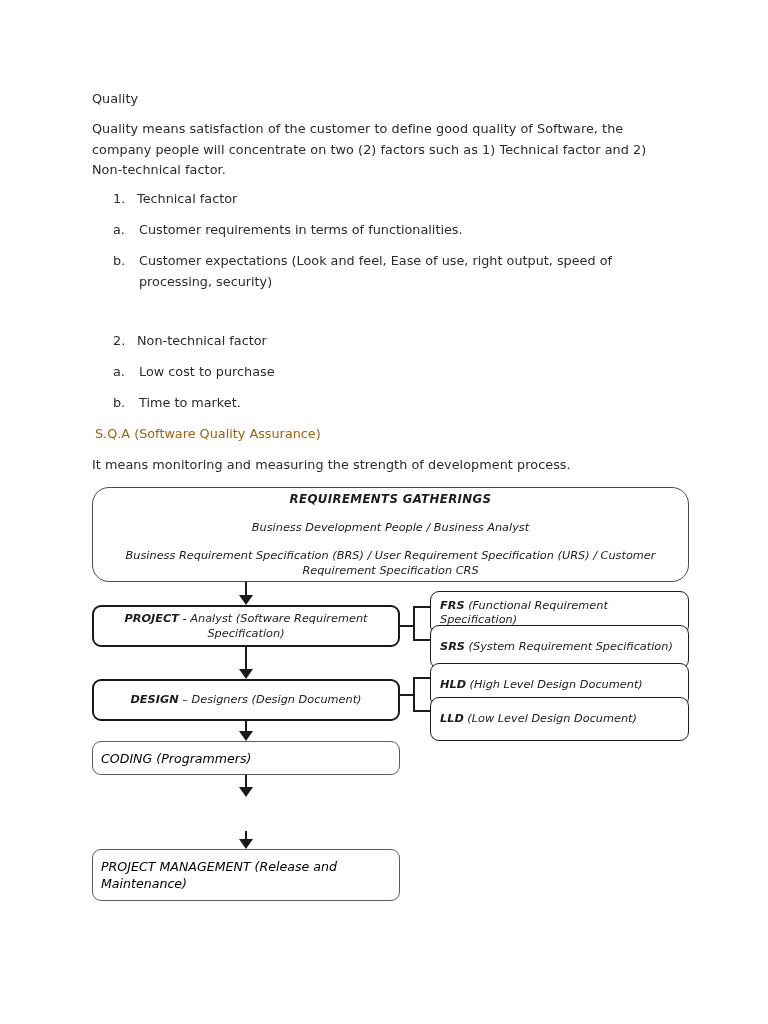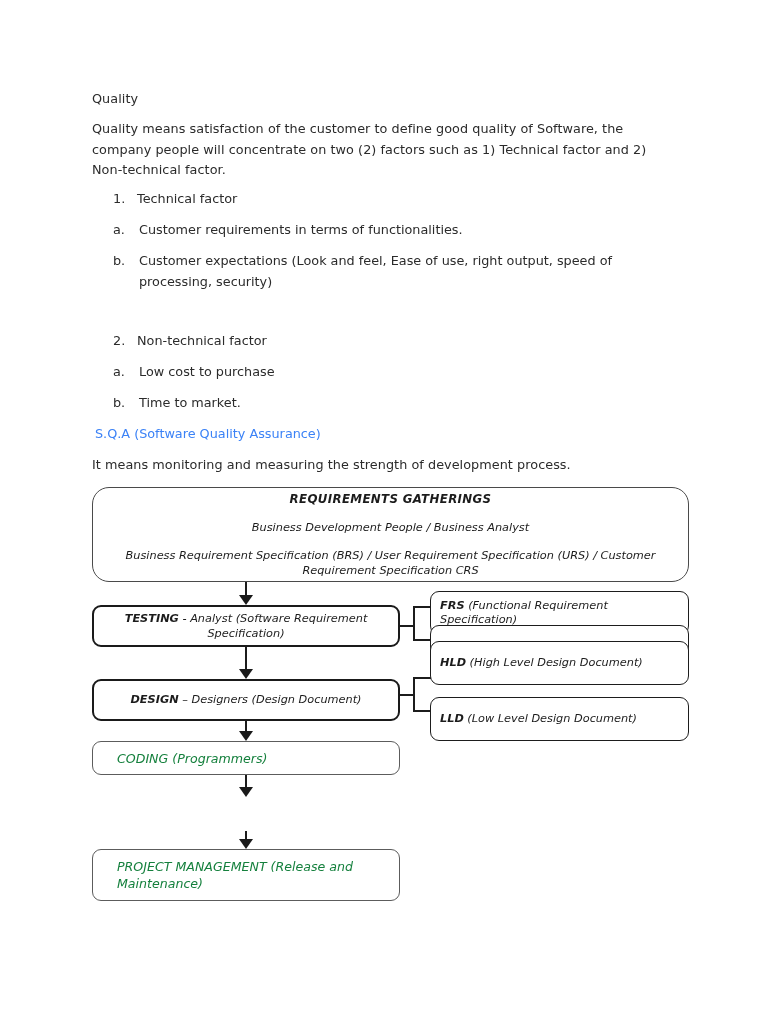--- a/index.html
+++ b/index.html
@@ -72,21 +72,21 @@
   .r4 { top: 331px; }
   .r5 { top: 362px; }
   .r6 { top: 393px; }
 
   .line-sqa {
     position: absolute;
     left: 95px;
     top: 424px;
     font-size: 12.8px;
     line-height: 20.5px;
-    color: #3b82f6;
+    color: #a16207;
   }
 
   .para-means {
     top: 455px;
     width: 578px;
   }
 
   
   .diagram {
     position: absolute;
@@ -144,44 +144,44 @@
   .node-analysis { top: 605px; height: 42px; }
   .node-design   { top: 679px; height: 42px; }
 
   .node-plain {
     left: 92px;
     width: 308px;
     border: 1.3px solid #5c5c5c;
     border-radius: 9px;
     text-align: left;
     justify-content: flex-start;
-    padding: 4px 24px;
+    padding: 4px 8px;
     font-size: 12.6px;
     line-height: 17px;
-    color: #15803d;
+    color: #000000;
   }
   .node-coding  { top: 741px; height: 34px; }
   .node-testing { top: 797px; height: 34px; }
   .node-pm      { top: 849px; height: 52px; }
 
   
   .node-side {
     left: 430px;
     width: 259px;
     border: 1.6px solid #1d1d1d;
     border-radius: 9px;
     padding: 21px 9px;
     justify-content: flex-start;
     text-align: left;
     font-size: 11.3px;
     line-height: 14.5px;
   }
   .node-frs { top: 591px; height: 32px; }
   .node-srs { top: 625px; height: 28px; }
-  .node-hld { top: 641px; height: 32px; text-align: right; }
+  .node-hld { top: 663px; height: 32px; text-align: right; }
   .node-lld { top: 697px; height: 28px; }
 
   .node b { font-weight: bold; }
 
   
   .vline {
     position: absolute;
     width: 1.6px;
     background: #1c1c1c;
     z-index: 1;
@@ -276,21 +276,21 @@
       <div class="title">REQUIREMENTS GATHERINGS</div>
       <div class="sub1">Business Development People / Business Analyst</div>
       <div class="sub2">Business Requirement Specification (BRS) / User Requirement Specification (URS) / Customer Requirement Specification CRS</div>
     </div>
 
     <div class="vline sp1"></div>
     <div class="arrowhead ah1"></div>
 
     <div class="node node-main node-analysis">
       <div>
-        <b>TESTING</b><span> - Analyst (Software Requirement Specification)</span>
+        <b>PROJECT</b><span> - Analyst (Software Requirement Specification)</span>
       </div>
     </div>
 
     <div class="vline sp2"></div>
     <div class="arrowhead ah2"></div>
 
     <div class="node node-main node-design">
       <div>
         <b>DESIGN</b><span> – Designers (Design Document)</span>
       </div>

